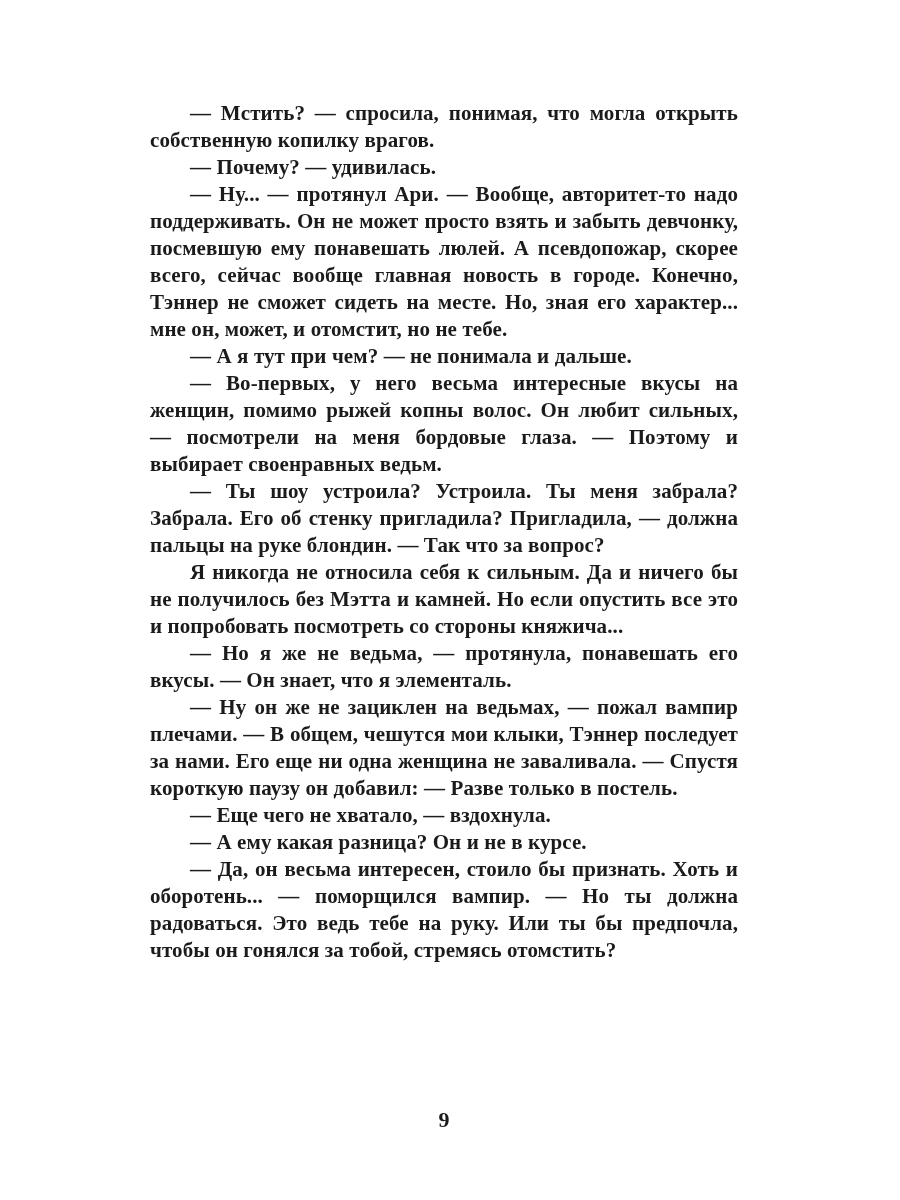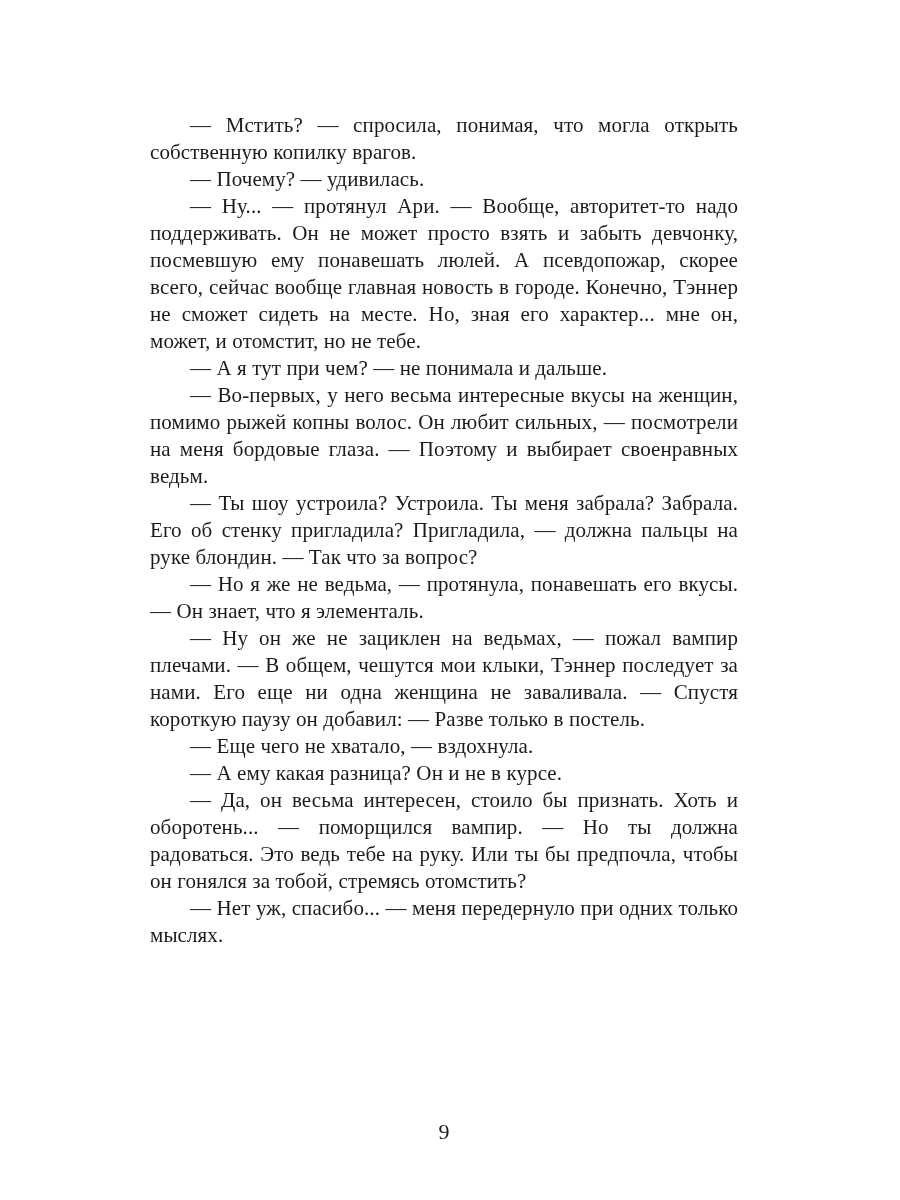--- a/index.html
+++ b/index.html
@@ -10,24 +10,25 @@
   body {
     width: 900px;
     height: 1200px;
     position: relative;
     font-family: "Liberation Serif", "DejaVu Serif", serif;
     color: #1b1b1b;
   }
   .page {
     position: absolute;
     left: 0;
-    top: 16px;
+    top: 4px;
     width: 900px;
     height: 1060px;
     background: #ffffff;
+    font-weight: bold;
   }
   .text-block {
     position: absolute;
     left: 150px;
     top: 96px;
     width: 588px;
     font-size: 21px;
     line-height: 27px;
     text-align: justify;
     letter-spacing: 0.1px;
@@ -51,21 +52,21 @@
 <body>
 
 <div class="page">
   <div class="text-block">
     <p>— Мстить? — спросила, понимая, что могла открыть собственную копилку врагов.</p>
     <p>— Почему? — удивилась.</p>
     <p>— Ну... — протянул Ари. — Вообще, авторитет-то надо поддерживать. Он не может просто взять и забыть девчонку, посмевшую ему понавешать люлей. А псевдопожар, скорее всего, сейчас вообще главная новость в городе. Конечно, Тэннер не сможет сидеть на месте. Но, зная его характер... мне он, может, и отомстит, но не тебе.</p>
     <p>— А я тут при чем? — не понимала и дальше.</p>
     <p>— Во-первых, у него весьма интересные вкусы на женщин, помимо рыжей копны волос. Он любит сильных, — посмотрели на меня бордовые глаза. — Поэтому и выбирает своенравных ведьм.</p>
     <p>— Ты шоу устроила? Устроила. Ты меня забрала? Забрала. Его об стенку пригладила? Пригладила, — должна пальцы на руке блондин. — Так что за вопрос?</p>
+    <p>Я никогда не относила себя к сильным. Да и ничего бы не получилось без Мэтта и камней. Но если опустить все это и попробовать посмотреть со стороны княжича...</p>
     <p>— Но я же не ведьма, — протянула, понавешать его вкусы. — Он знает, что я элементаль.</p>
     <p>— Ну он же не зациклен на ведьмах, — пожал вампир плечами. — В общем, чешутся мои клыки, Тэннер последует за нами. Его еще ни одна женщина не заваливала. — Спустя короткую паузу он добавил: — Разве только в постель.</p>
     <p>— Еще чего не хватало, — вздохнула.</p>
     <p>— А ему какая разница? Он и не в курсе.</p>
     <p>— Да, он весьма интересен, стоило бы признать. Хоть и оборотень... — поморщился вампир. — Но ты должна радоваться. Это ведь тебе на руку. Или ты бы предпочла, чтобы он гонялся за тобой, стремясь отомстить?</p>
-    <p>— Нет уж, спасибо... — меня передернуло при одних только мыслях.</p>
   </div>
   <div class="page-number">9</div>
 </div>
 
 </body></html>

